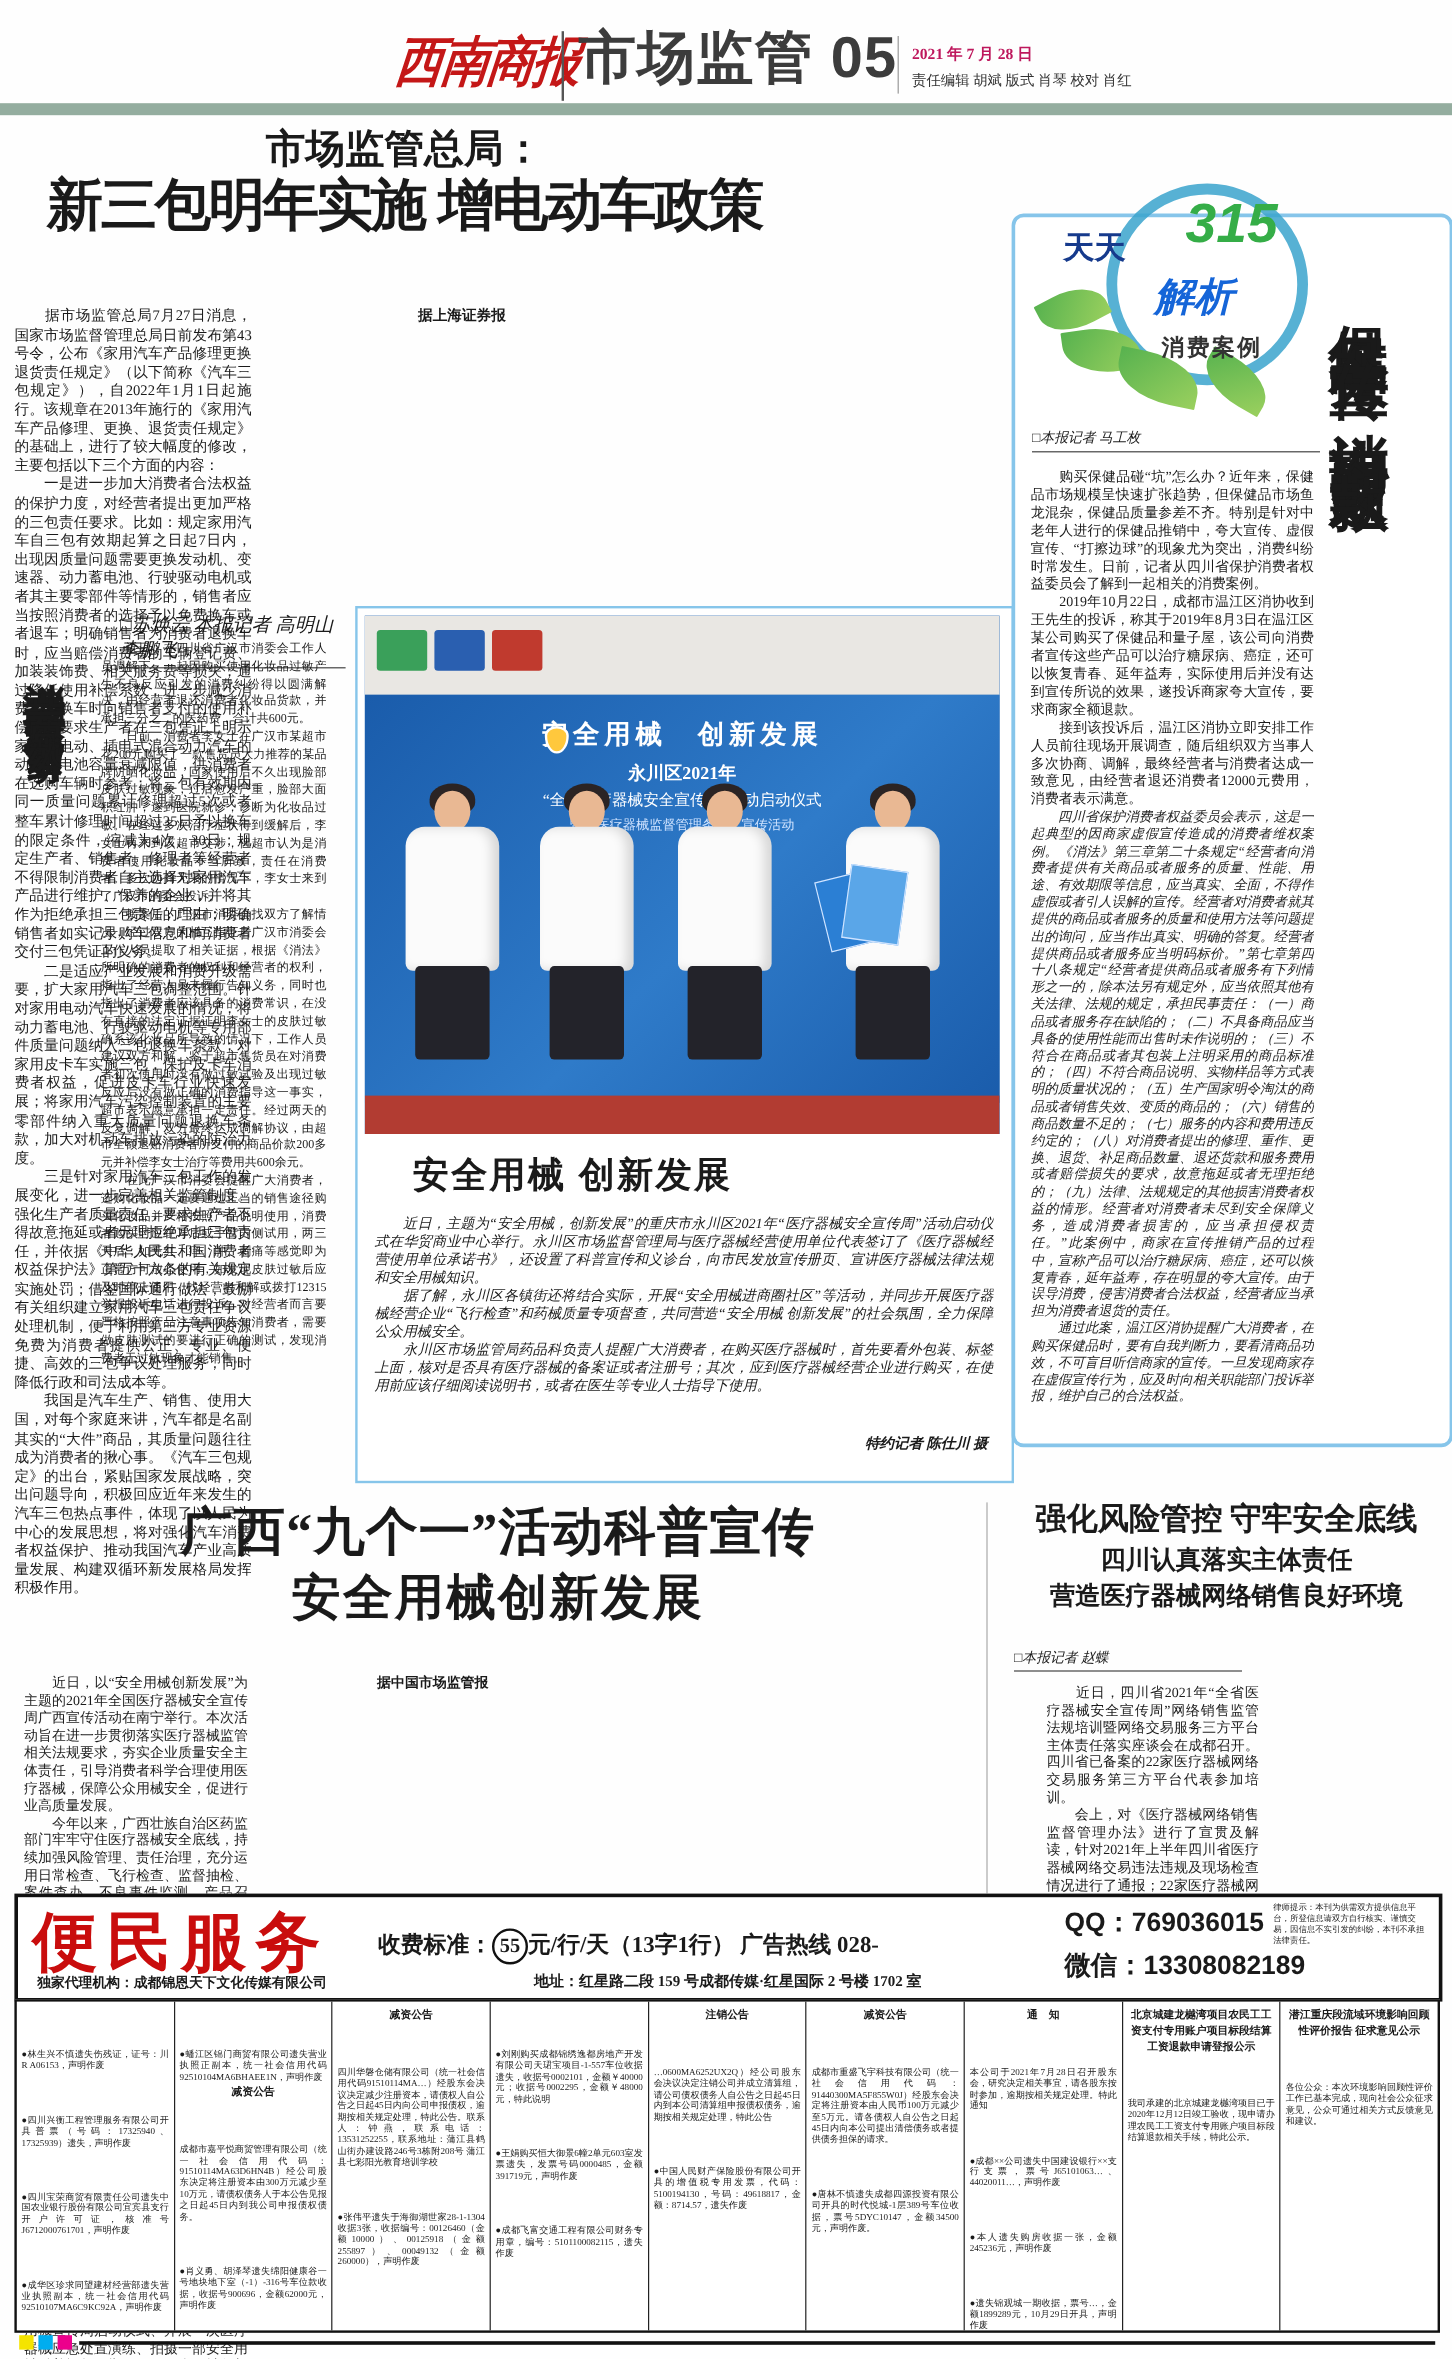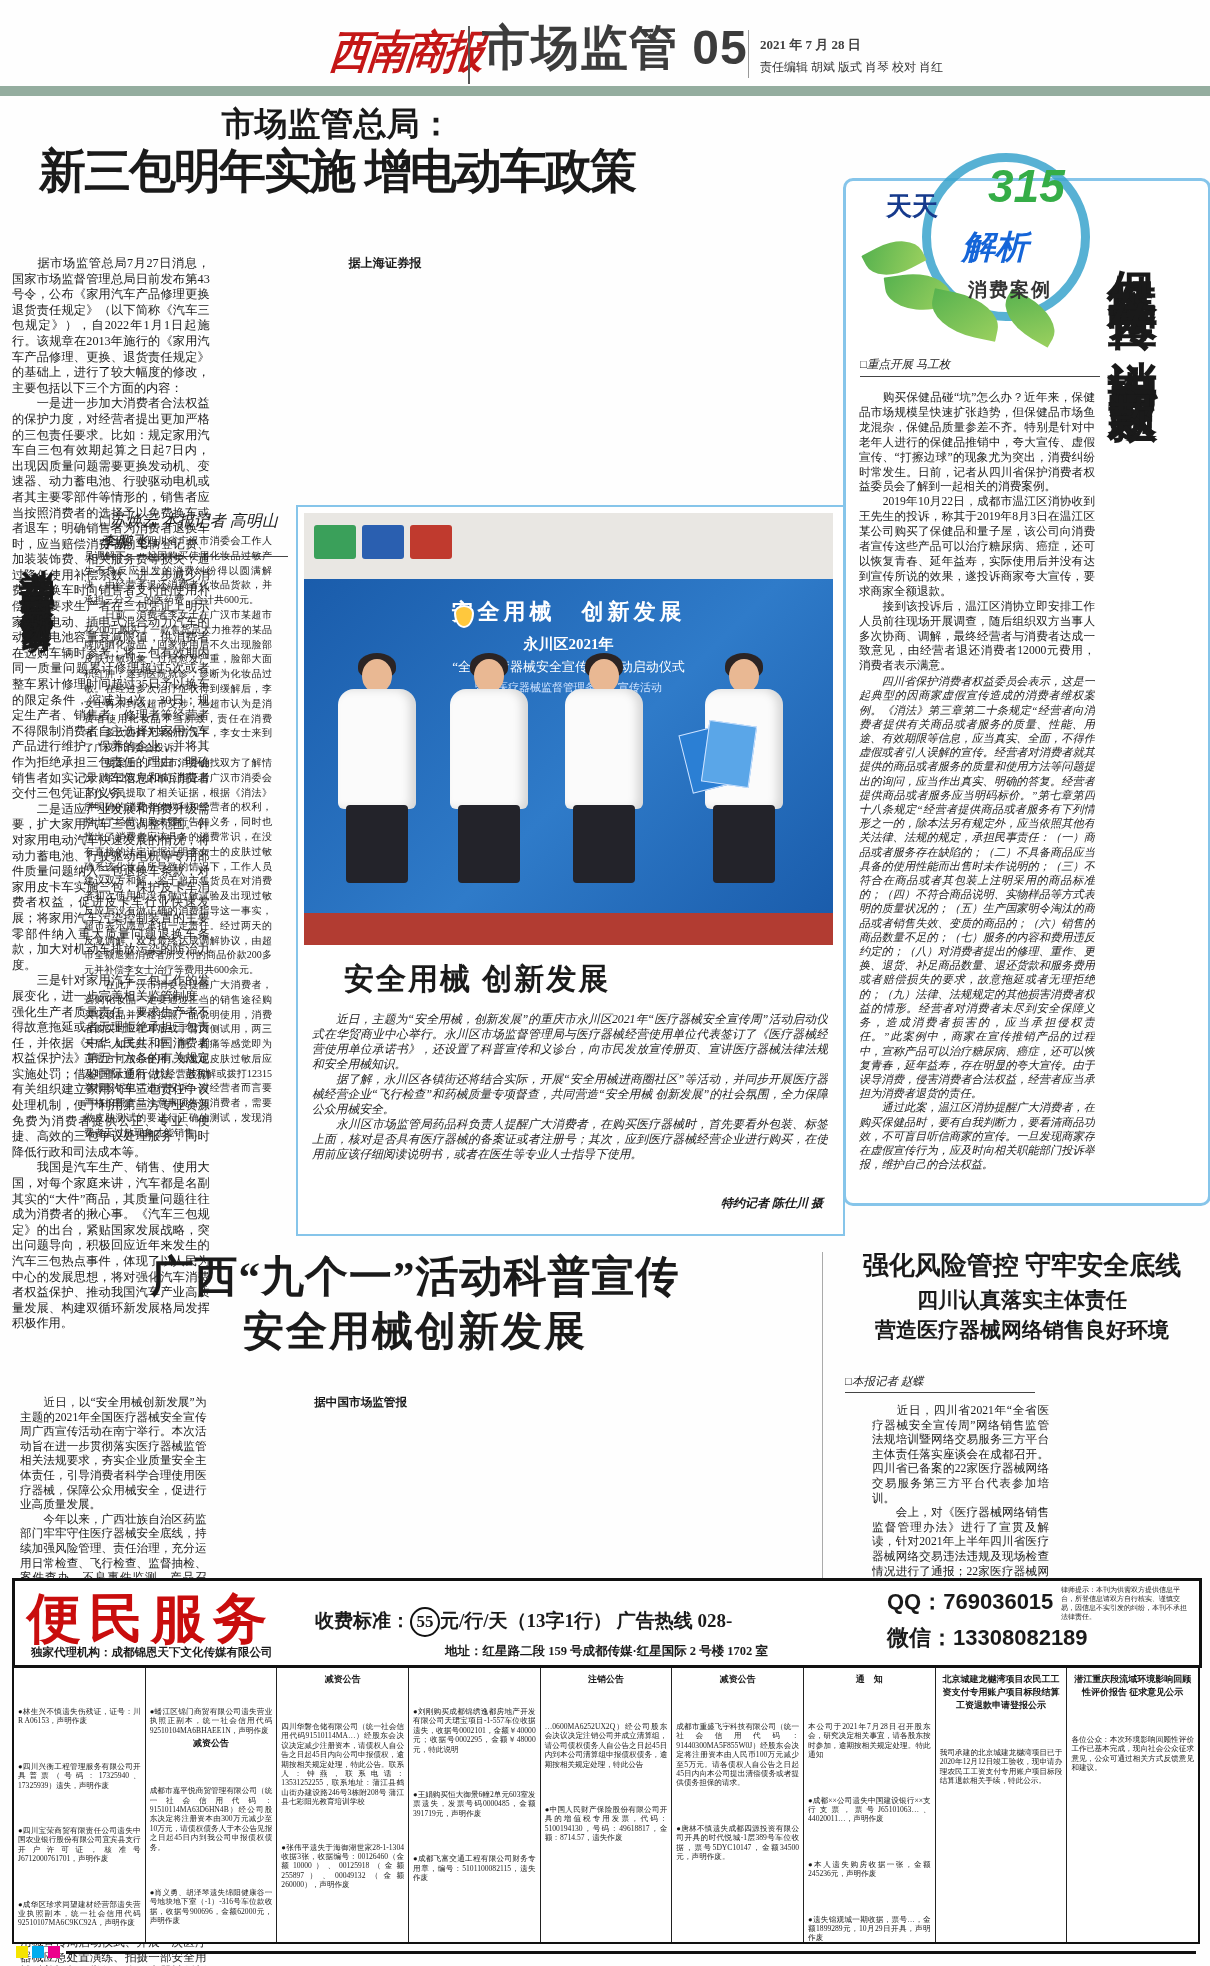--- a/index.html
+++ b/index.html
@@ -8,21 +8,21 @@
   .abs{position:absolute;}
   .jt{text-align:justify;text-justify:inter-ideograph;white-space:pre-line;overflow:hidden;}
   .cols4{column-count:4;column-gap:14px;}
   .cols2{column-count:2;column-gap:12px;}
   
   .masthead{left:330px;top:24px;font-size:40px;font-weight:bold;color:#c41717;
             transform:skewX(-6deg) scaleY(1.12);letter-spacing:-2px;font-style:italic;}
   .hdiv1{left:468px;top:26px;width:2px;height:58px;background:#555;}
   .section-title{left:482px;top:16px;font-size:48px;font-weight:bold;color:#3c3c3c;font-family:"Liberation Sans",sans-serif;letter-spacing:1px;}
   .hdiv2{left:748px;top:30px;width:1px;height:48px;background:#999;}
-  .hdate{left:760px;top:36px;font-size:13px;font-weight:bold;color:#404040;}
+  .hdate{left:760px;top:36px;font-size:13px;font-weight:bold;color:#be185d;}
   .hstaff{left:760px;top:59px;font-size:12px;color:#333;}
   .greenbar{left:0;top:86px;width:1210px;height:10px;background:#94ad9f;}
   
   .kicker{left:12px;top:102px;width:650px;text-align:center;font-size:33px;font-weight:bold;}
   .lead-headline{left:10px;top:140px;width:654px;text-align:center;font-size:47px;font-weight:900;letter-spacing:-2px;font-family:"Liberation Sans",sans-serif;}
   .lead-body{left:12px;top:208px;width:833px;height:300px;font-size:12.2px;line-height:15.6px;margin-top:48px;}
   .src-r{text-align:right;font-weight:bold;}
   
   .l-byline{left:100px;top:511px;width:188px;font-size:16px;font-style:italic;border-bottom:1px solid #444;padding-bottom:3px;}
   .l-vtitles{left:12px;top:540px;height:500px;writing-mode:vertical-rl;}
@@ -181,21 +181,21 @@
       <div class="abs ring"></div>
       <div class="abs leaf" style="left:6px;top:96px;width:56px;height:34px;transform:rotate(-28deg);"></div>
       <div class="abs leaf" style="left:26px;top:128px;width:64px;height:38px;transform:rotate(-8deg);"></div>
       <div class="abs leaf" style="left:70px;top:150px;width:70px;height:40px;transform:rotate(12deg);"></div>
       <div class="abs leaf" style="left:140px;top:156px;width:60px;height:34px;transform:rotate(30deg);"></div>
       <div class="abs b-tiantian">天天</div>
       <div class="abs b-315">315</div>
       <div class="abs b-jiexi">解析</div>
       <div class="abs b-anli">消费案例</div>
     </div>
-    <div class="abs r-byline">□重点开展 马工枚</div>
+    <div class="abs r-byline">□本报记者 马工枚</div>
     <div class="abs r-bodywrap">
       <div class="r-body-a jt">　　购买保健品碰“坑”怎么办？近年来，保健品市场规模呈快速扩张趋势，但保健品市场鱼龙混杂，保健品质量参差不齐。特别是针对中老年人进行的保健品推销中，夸大宣传、虚假宣传、“打擦边球”的现象尤为突出，消费纠纷时常发生。日前，记者从四川省保护消费者权益委员会了解到一起相关的消费案例。
 　　2019年10月22日，成都市温江区消协收到王先生的投诉，称其于2019年8月3日在温江区某公司购买了保健品和量子屋，该公司向消费者宣传这些产品可以治疗糖尿病、癌症，还可以恢复青春、延年益寿，实际使用后并没有达到宣传所说的效果，遂投诉商家夸大宣传，要求商家全额退款。
 　　接到该投诉后，温江区消协立即安排工作人员前往现场开展调查，随后组织双方当事人多次协商、调解，最终经营者与消费者达成一致意见，由经营者退还消费者12000元费用，消费者表示满意。</div>
       <div class="r-body-b jt">　　四川省保护消费者权益委员会表示，这是一起典型的因商家虚假宣传造成的消费者维权案例。《消法》第三章第二十条规定“经营者向消费者提供有关商品或者服务的质量、性能、用途、有效期限等信息，应当真实、全面，不得作虚假或者引人误解的宣传。经营者对消费者就其提供的商品或者服务的质量和使用方法等问题提出的询问，应当作出真实、明确的答复。经营者提供商品或者服务应当明码标价。”第七章第四十八条规定“经营者提供商品或者服务有下列情形之一的，除本法另有规定外，应当依照其他有关法律、法规的规定，承担民事责任：（一）商品或者服务存在缺陷的；（二）不具备商品应当具备的使用性能而出售时未作说明的；（三）不符合在商品或者其包装上注明采用的商品标准的；（四）不符合商品说明、实物样品等方式表明的质量状况的；（五）生产国家明令淘汰的商品或者销售失效、变质的商品的；（六）销售的商品数量不足的；（七）服务的内容和费用违反约定的；（八）对消费者提出的修理、重作、更换、退货、补足商品数量、退还货款和服务费用或者赔偿损失的要求，故意拖延或者无理拒绝的；（九）法律、法规规定的其他损害消费者权益的情形。经营者对消费者未尽到安全保障义务，造成消费者损害的，应当承担侵权责任。”此案例中，商家在宣传推销产品的过程中，宣称产品可以治疗糖尿病、癌症，还可以恢复青春，延年益寿，存在明显的夸大宣传。由于误导消费，侵害消费者合法权益，经营者应当承担为消费者退货的责任。
 　　通过此案，温江区消协提醒广大消费者，在购买保健品时，要有自我判断力，要看清商品功效，不可盲目听信商家的宣传。一旦发现商家存在虚假宣传行为，应及时向相关职能部门投诉举报，维护自己的合法权益。</div>
     </div>
     <div class="abs r-vtitle">保健品夸大宣传　消协出面商家退款</div>
   </div>
 

